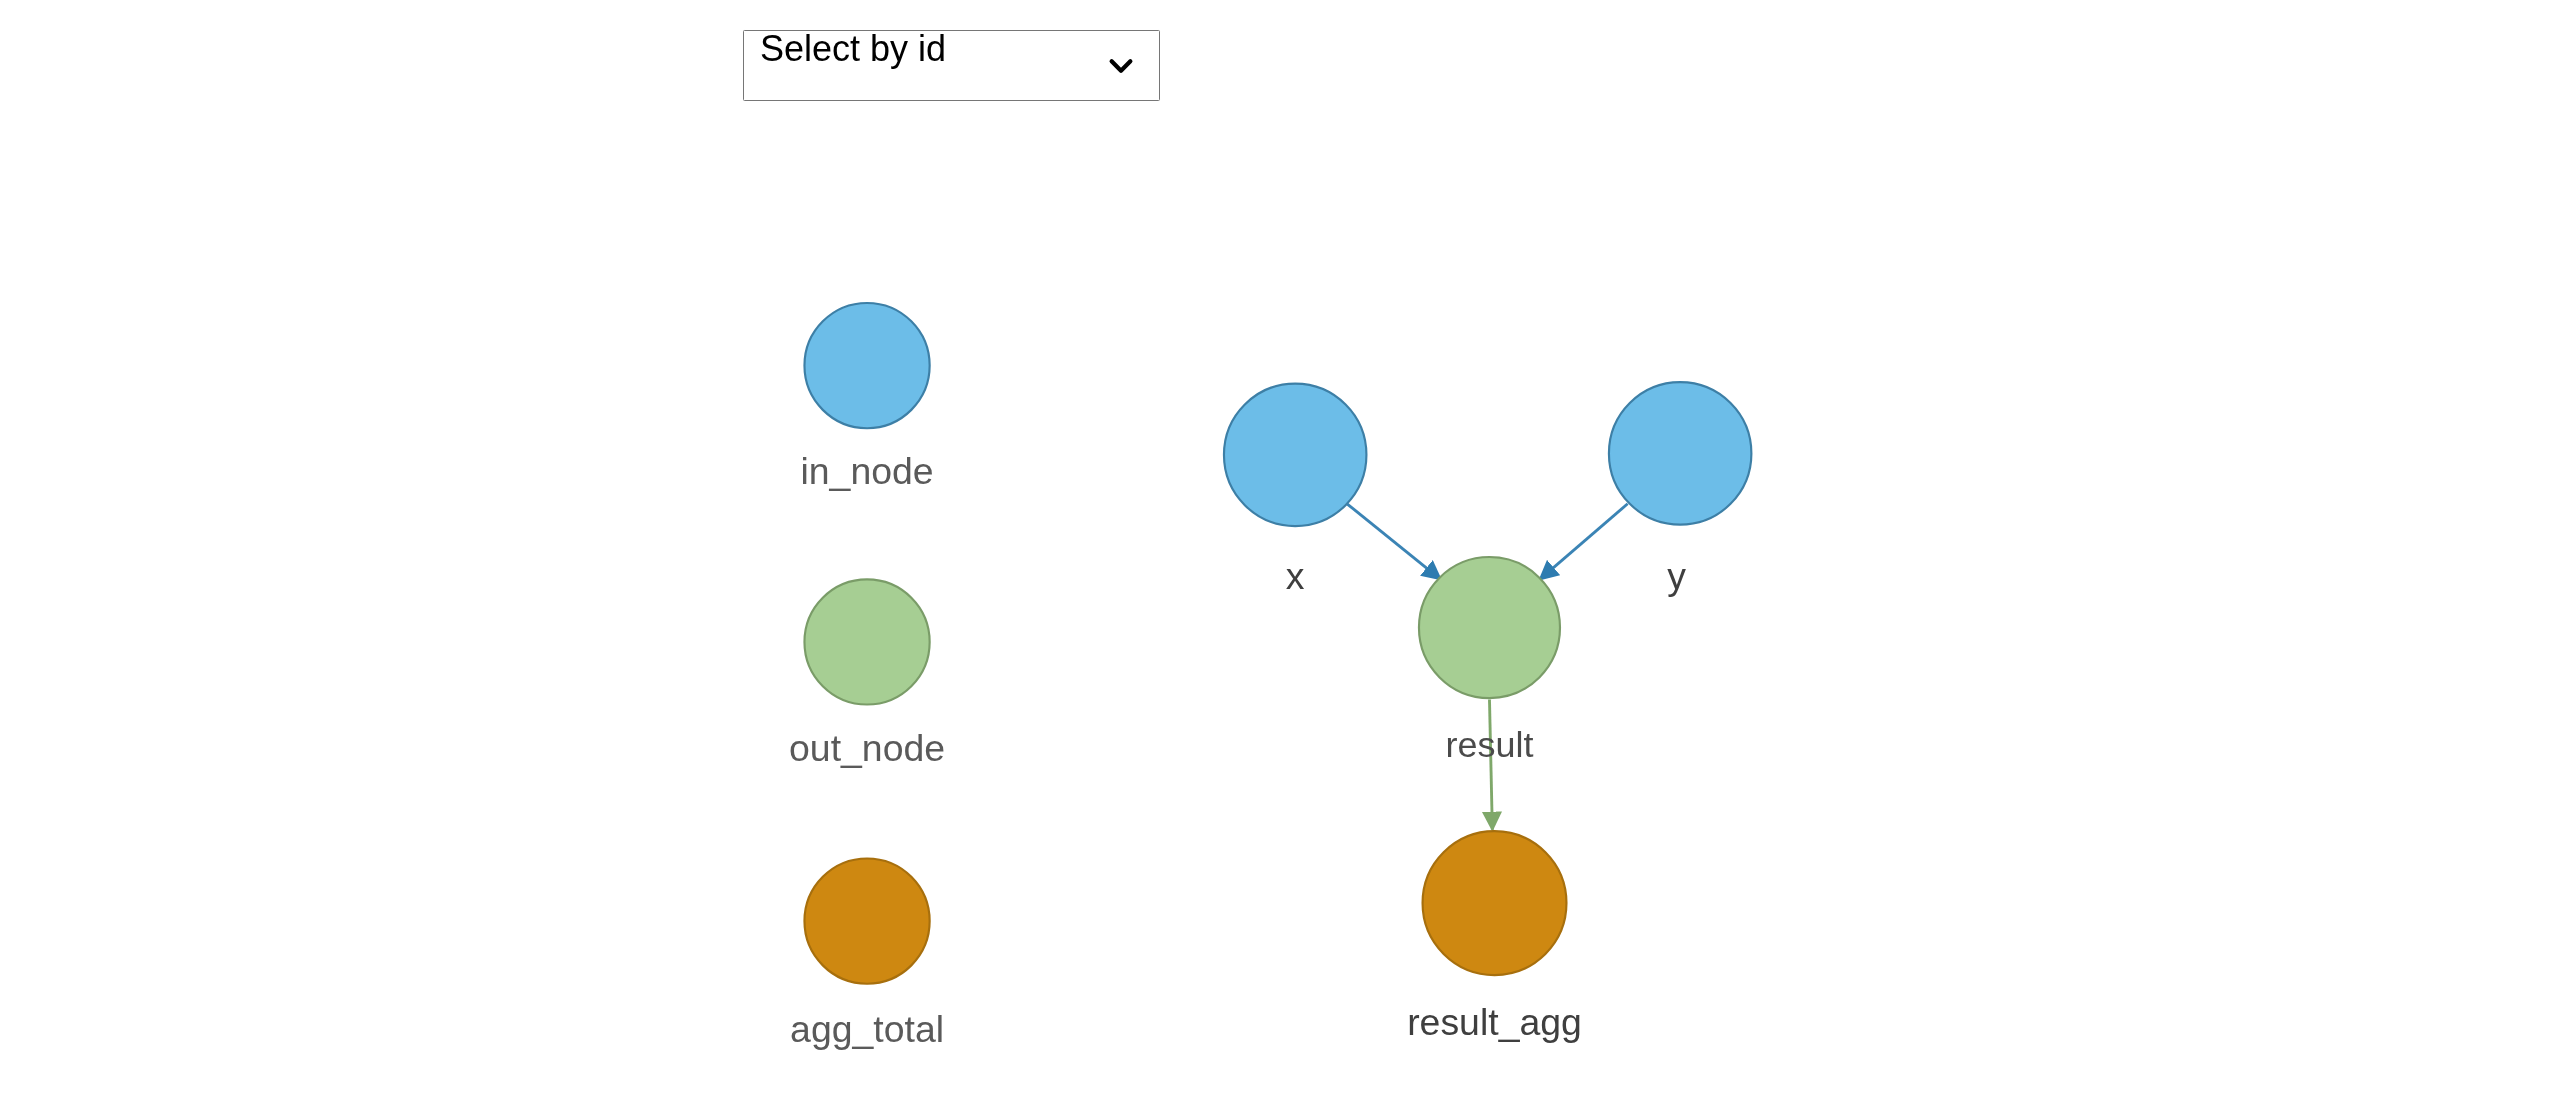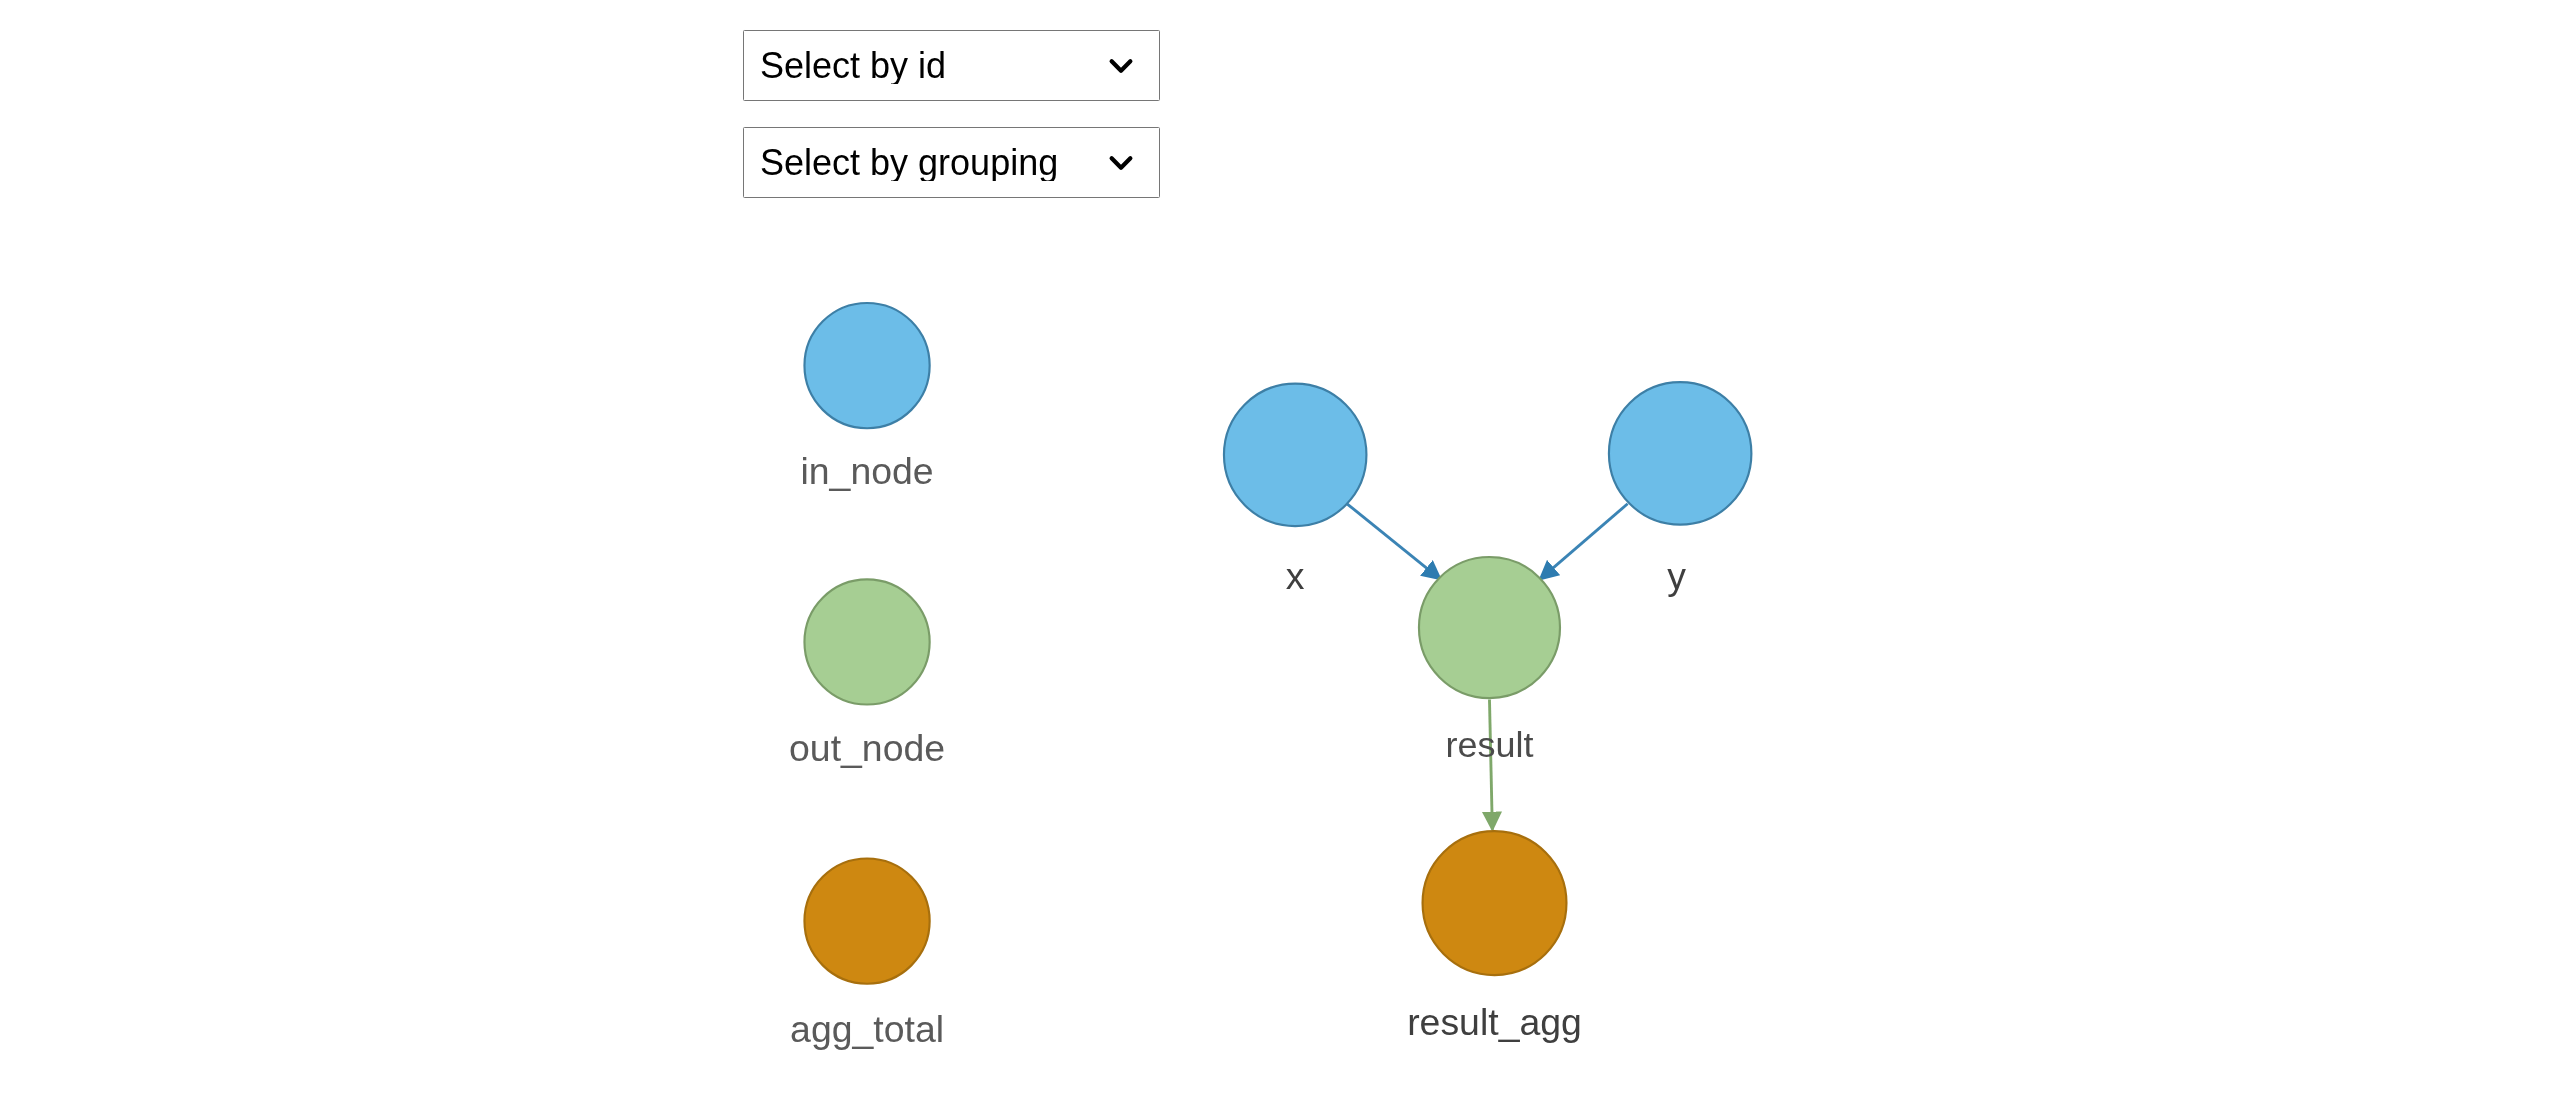--- a/index.html
+++ b/index.html
@@ -35,21 +35,20 @@
     box-sizing: border-box;
   }
   .select-box {
     position: absolute;
     inset: 0;
     box-sizing: border-box;
     border: 1.4px solid #767676;
     border-radius: 1.4px;
     background: #ffffff;
     display: flex;
-    align-items: center;
     padding-left: 16px;
     padding-right: 83px;
     cursor: default;
   }
   .select-value {
     font-size: 36px;
     line-height: 1;
     color: #000000;
     white-space: nowrap;
     overflow: hidden;
@@ -101,28 +100,20 @@
 
     <div class="select-wrap">
       <div class="select-box">
         <span class="select-value">Select by id</span>
         <svg class="select-chevron" viewBox="0 0 24 24">
           <path d="M5 8.5 L12 15.5 L19 8.5" fill="none" stroke="#000000" stroke-width="3.2" stroke-linecap="round" stroke-linejoin="round"></path>
         </svg>
       </div>
     </div>
 
-    <div class="select-wrap">
-      <div class="select-box">
-        <span class="select-value">Select by grouping</span>
-        <svg class="select-chevron" viewBox="0 0 24 24">
-          <path d="M5 8.5 L12 15.5 L19 8.5" fill="none" stroke="#000000" stroke-width="3.2" stroke-linecap="round" stroke-linejoin="round"></path>
-        </svg>
-      </div>
-    </div>
 
   </div>
 
   <svg id="graph-canvas" viewBox="0 0 3580 1541">
 
     <defs>
       <marker id="arrow-blue" viewBox="0 0 10 10" refX="9" refY="5" markerWidth="7" markerHeight="7" orient="auto-start-reverse">
         <path d="M 0 0 L 10 5 L 0 10 z" fill="#2e7cb0"></path>
       </marker>
       <marker id="arrow-green" viewBox="0 0 10 10" refX="9" refY="5" markerWidth="7" markerHeight="7" orient="auto-start-reverse">

